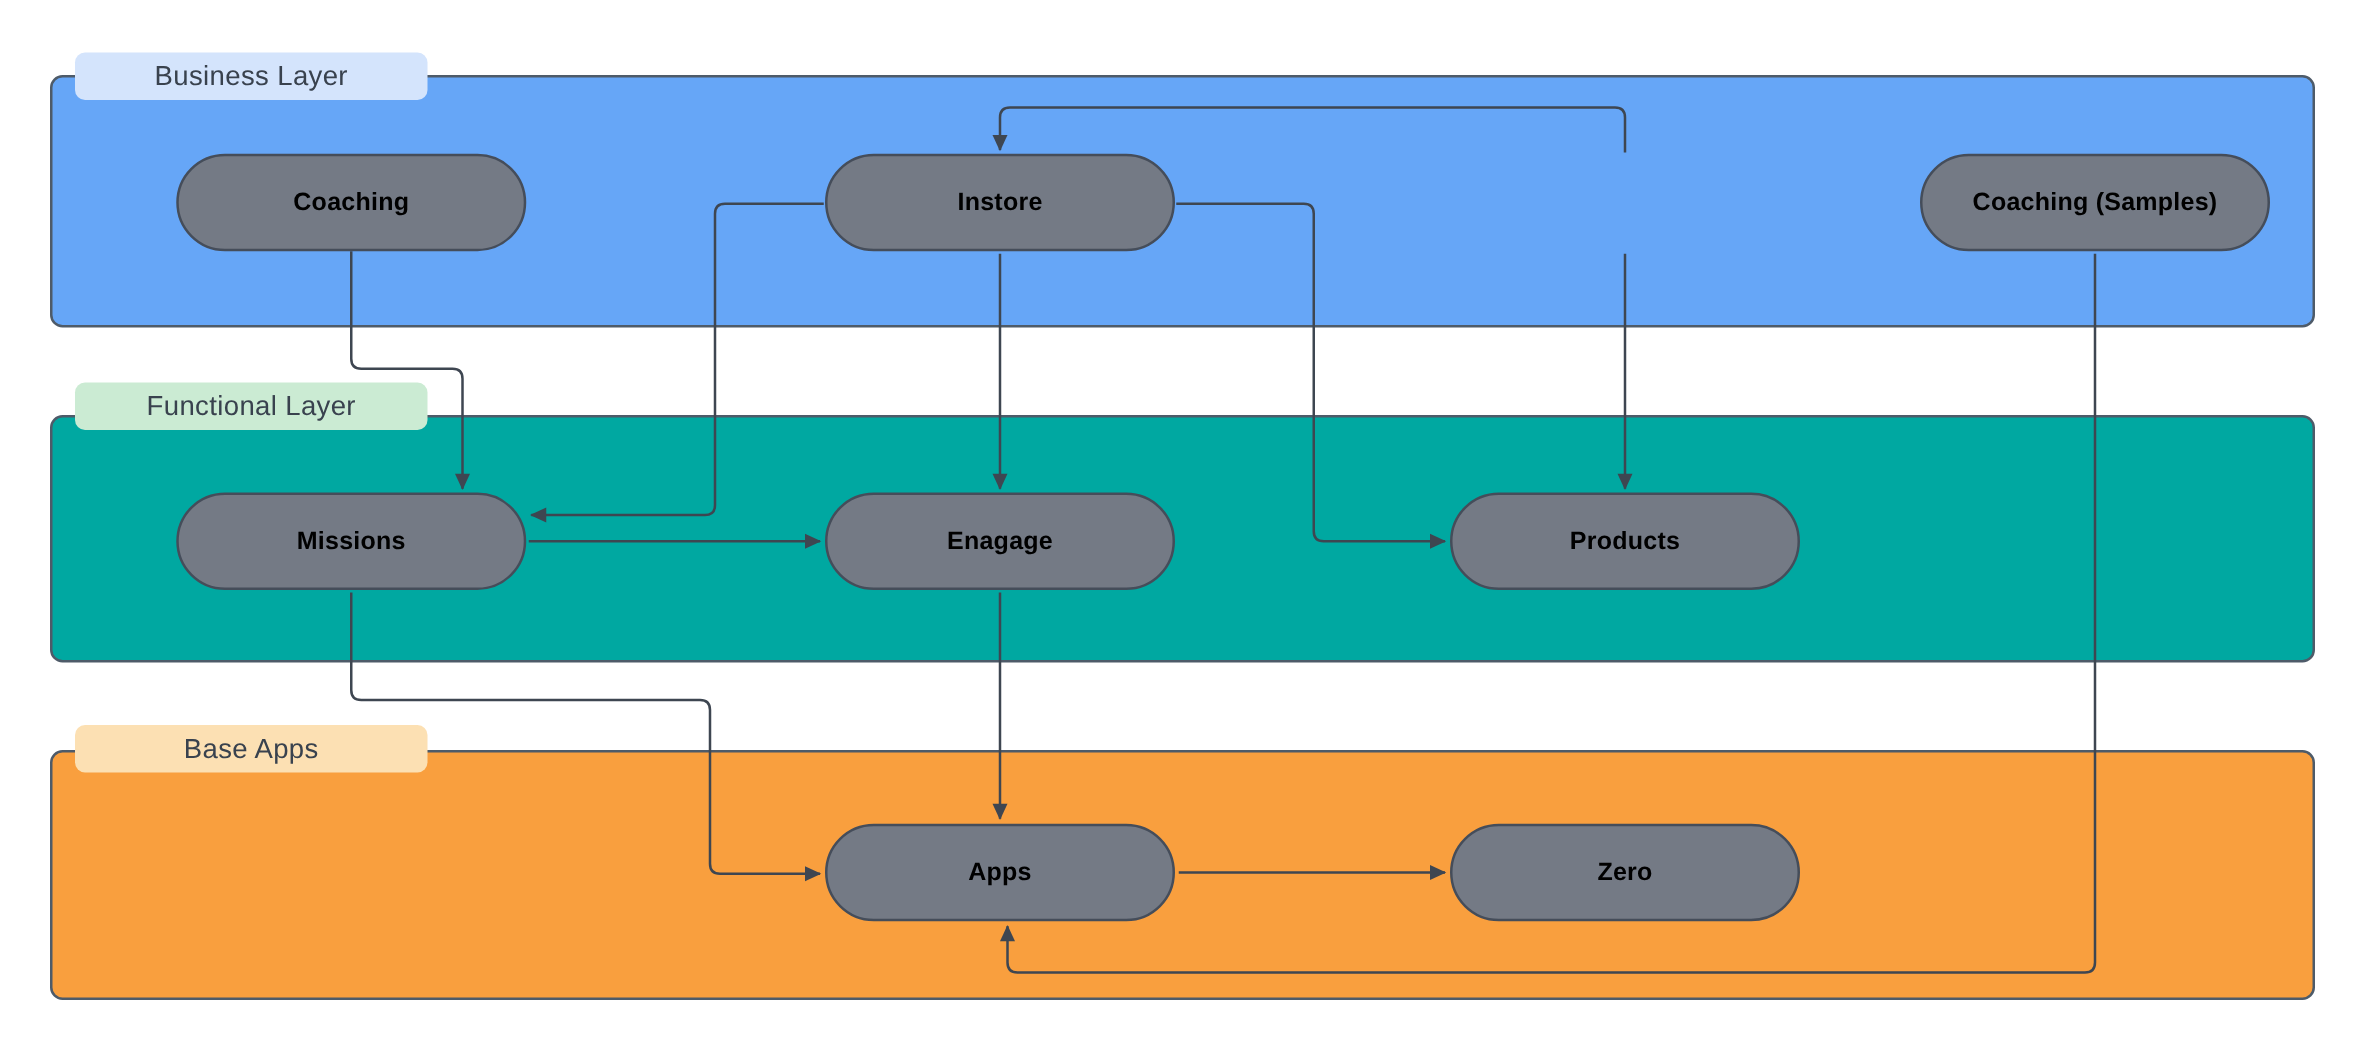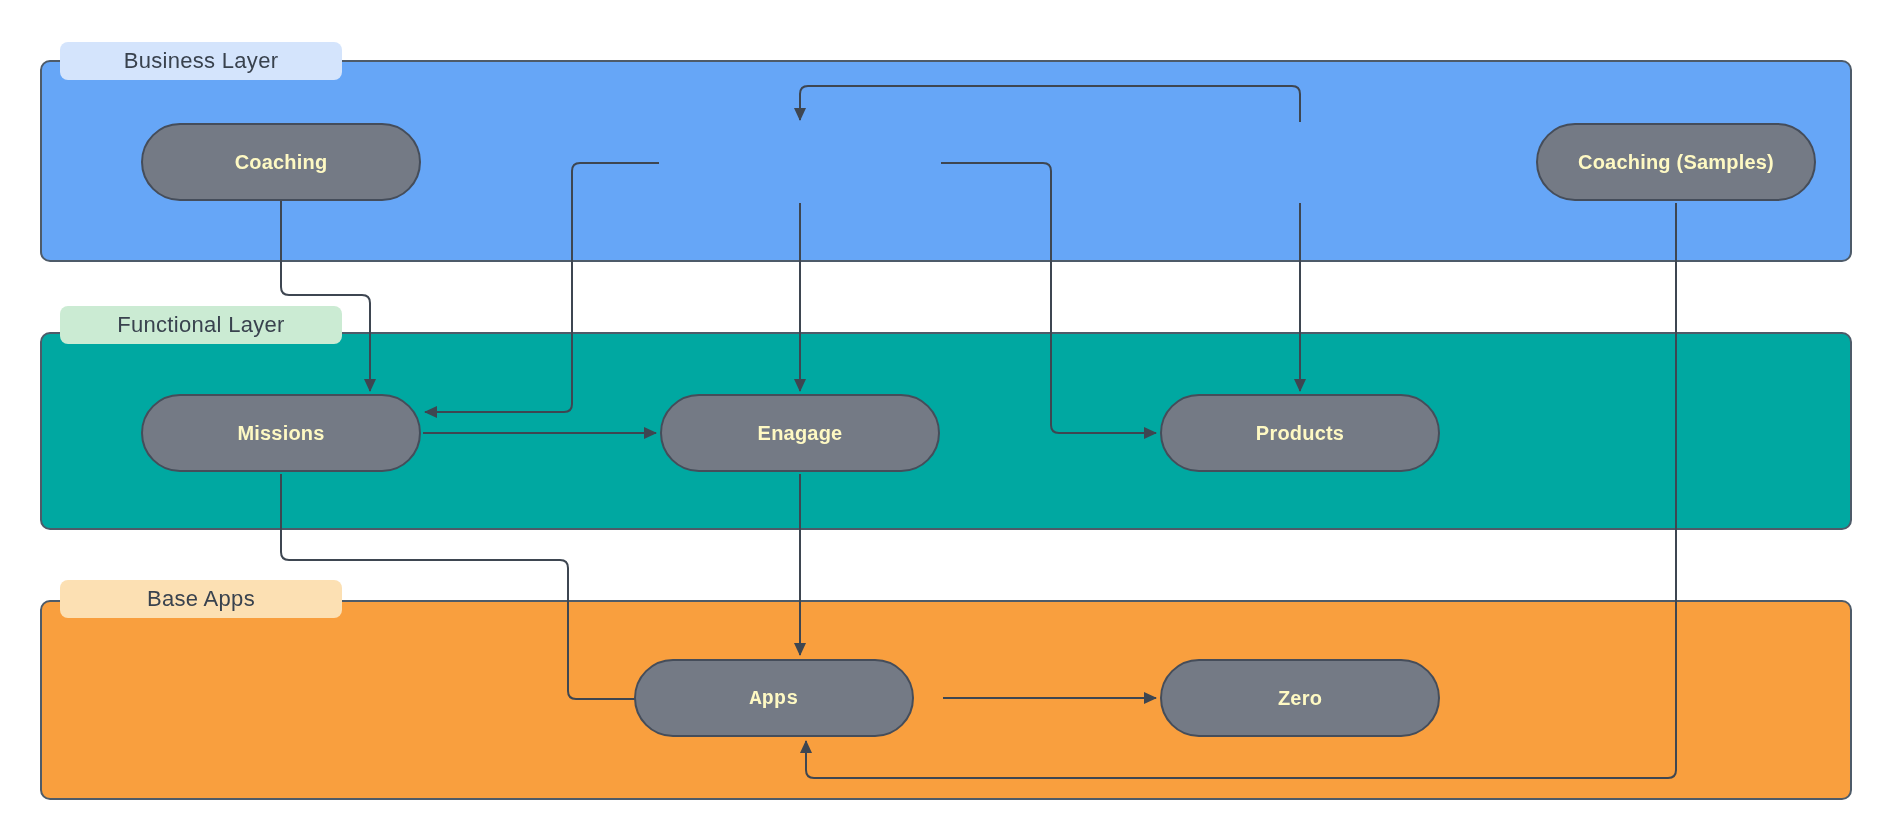--- a/index.html
+++ b/index.html
@@ -25,31 +25,31 @@
   .tab-functional{ top:306px; background:#CBEBD3; }
   .tab-base      { top:580px; background:#FCE0B3; }
   
   svg.edges{ position:absolute; left:0; top:0; z-index:2; }
   .edge{ fill:none; stroke:#3E4651; stroke-width:2; }
   
   .node{
     position:absolute; width:280px; height:78px; border-radius:40px;
     background:#747A85; border:2px solid #454D5A; box-sizing:border-box;
     display:flex; align-items:center; justify-content:center;
-    color:#fef9c3; font-weight:700; font-size:20px; z-index:3;
+    color:#000000; font-weight:700; font-size:20px; z-index:3;
     letter-spacing:0.2px;
   }
   .n-coaching  {left:141px;  top:123px;}
   .n-instore   {left:660px;  top:123px;}
   .n-promotions{left:1160px; top:123px;}
   .n-inventory {left:1536px; top:123px;}
   .n-missions  {left:141px;  top:394px;}
   .n-enagage   {left:660px;  top:394px;}
   .n-products  {left:1160px; top:394px;}
-  .n-apps      {left:634px;  top:659px;font-family:Liberation Mono, monospace;}
+  .n-apps      {left:660px;  top:659px;}
   .n-zero      {left:1160px; top:659px;}
 </style>
 </head>
 <body>
 
 <div class="canvas">
 
   <div class="band band-business"></div>
   <div class="band band-functional"></div>
   <div class="band band-base"></div>
@@ -79,20 +79,23 @@
   <div class="layer-tab tab-functional">
     <span>Functional Layer</span>
   </div>
   <div class="layer-tab tab-base">
     <span>Base Apps</span>
   </div>
 
   <div class="node n-coaching">
       <span>Coaching</span>
     </div>
+  <div class="node n-instore">
+      <span>Instore</span>
+    </div>
   <div class="node n-inventory">
       <span>Coaching (Samples)</span>
     </div>
   <div class="node n-missions">
       <span>Missions</span>
     </div>
   <div class="node n-enagage">
       <span>Enagage</span>
     </div>
   <div class="node n-products">

